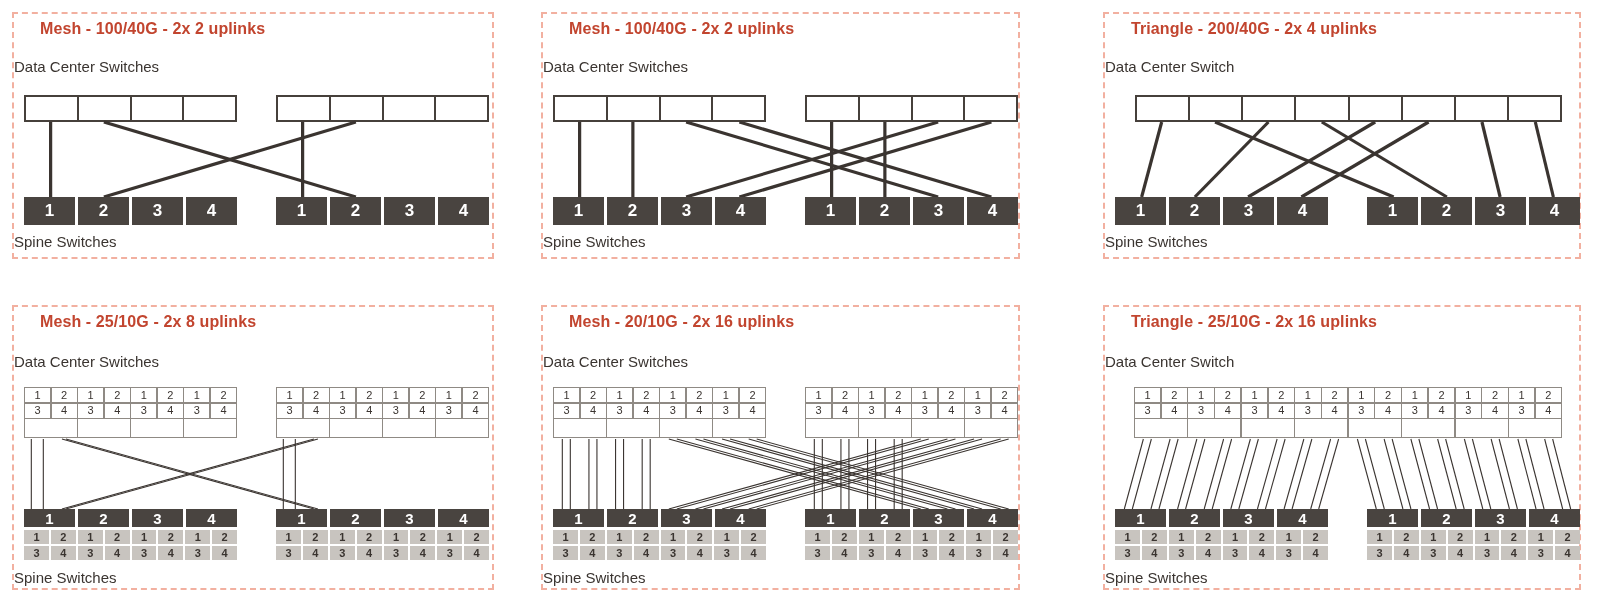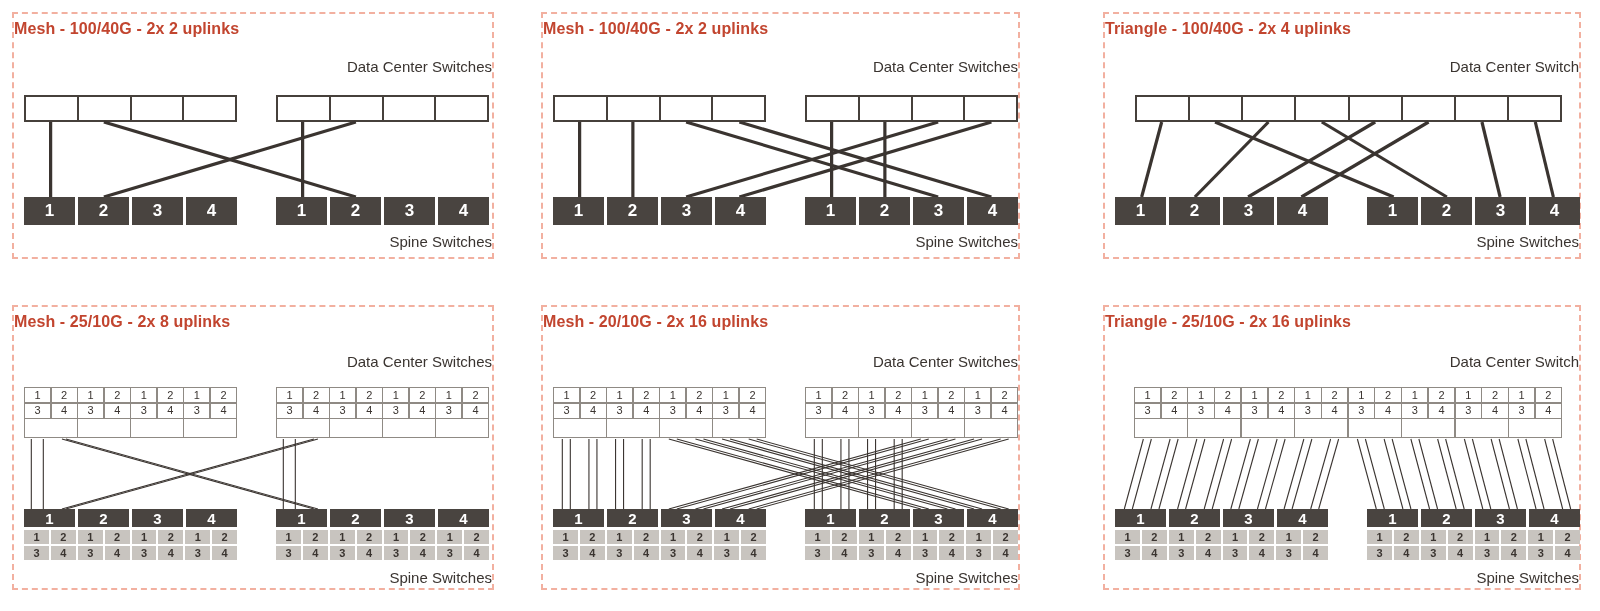--- a/index.html
+++ b/index.html
@@ -16,22 +16,22 @@
   body{width:1600px;height:611px;position:relative;overflow:hidden;
        font-family:"Liberation Sans",sans-serif;color:var(--c-text);}
   .panel{position:absolute;box-sizing:border-box;border:2px dashed var(--c-panel-border);background:#fff;}
   #p1{left:12px;top:12px;width:482px;height:247px}
   #p2{left:541px;top:12px;width:479px;height:247px}
   #p3{left:1103px;top:12px;width:478px;height:247px}
   #p4{left:12px;top:305px;width:482px;height:285px}
   #p5{left:541px;top:305px;width:479px;height:285px}
   #p6{left:1103px;top:305px;width:478px;height:285px}
 
-  .ptitle{position:absolute;left:0;top:6px;font-size:16px;font-weight:700;color:var(--c-title-red);letter-spacing:.1px;}
-  .dclabel,.splabel{position:absolute;left:0;right:0;text-align:right;font-size:15px;color:var(--c-text);}
+  .ptitle{position:absolute;left:26px;top:6px;font-size:16px;font-weight:700;color:var(--c-title-red);letter-spacing:.1px;}
+  .dclabel,.splabel{position:absolute;left:0;right:12px;text-align:left;font-size:15px;color:var(--c-text);}
   .panel.top .dclabel{top:44px}
   .panel.top .splabel{top:219px}
   .panel.bot .dclabel{top:46px}
   .panel.bot .splabel{top:262px}
 
   .diagram{position:absolute;left:0;top:0;right:0;bottom:0;}
   svg.lines{position:absolute;left:0;top:0;}
 
   
   .dcrow{position:absolute;display:flex;}
@@ -131,21 +131,21 @@
         <div class="spinebox">1</div>
         <div class="spinebox">2</div>
         <div class="spinebox">3</div>
         <div class="spinebox">4</div>
       </div>
     </div>
   <div class="splabel">Spine Switches</div>
 </div>
 
 <div class="panel top" id="p3">
-  <div class="ptitle">Triangle - 100/40G - 2x 4 uplinks</div>
+  <div class="ptitle">Triangle - 200/40G - 2x 4 uplinks</div>
   <div class="dclabel">Data Center Switch</div>
   <div class="diagram">
       <div class="dcrow" style="left: 30px; top: 81px; width: 427px; height: 27px;">
         <div class="dcbox"></div>
         <div class="dcbox"></div>
         <div class="dcbox"></div>
         <div class="dcbox"></div>
         <div class="dcbox"></div>
         <div class="dcbox"></div>
         <div class="dcbox"></div>

